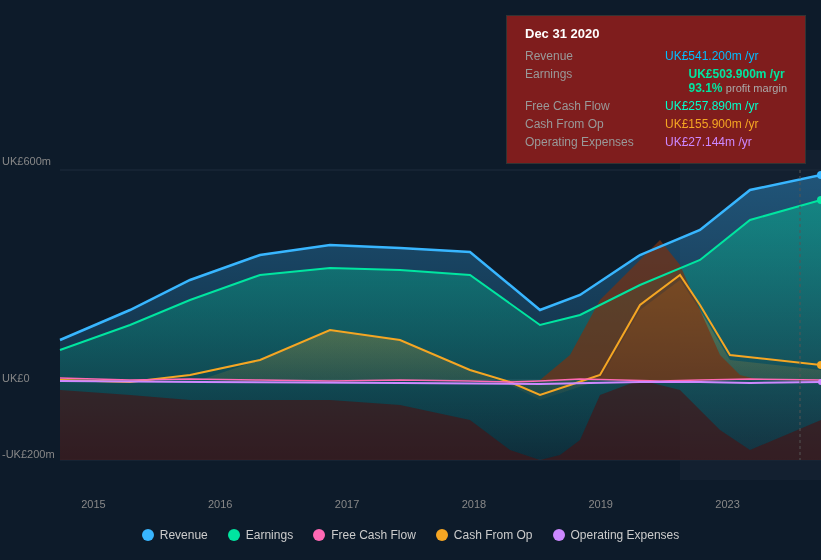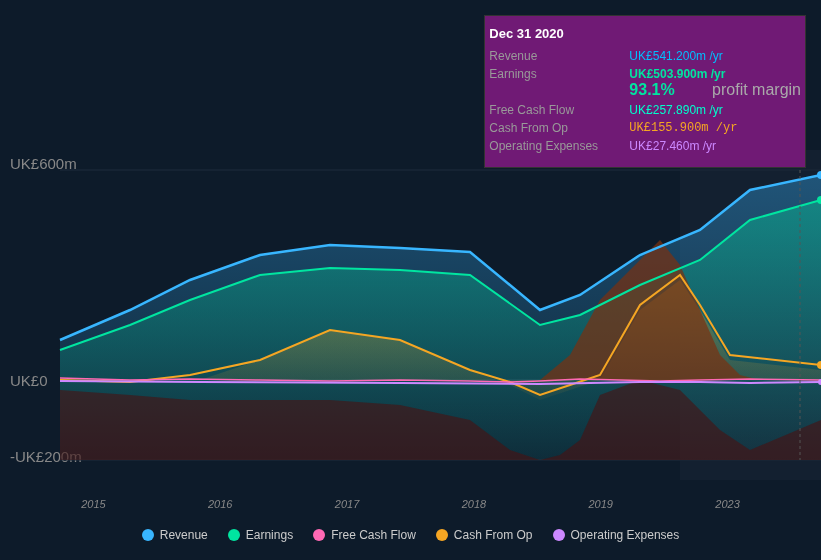--- a/index.html
+++ b/index.html
@@ -11,23 +11,23 @@
       color: #ccc;
       overflow: hidden;
       position: relative;
     }
 
     
     .tooltip {
       position: absolute;
       top: 15px;
       right: 15px;
-      background: #701a75;
+      background: #7f1d1d;
       border: 1px solid #333;
-      padding: 10px 4px;
+      padding: 10px 18px;
       min-width: 300px;
       z-index: 10;
     }
     .tooltip-title {
       color: #fff;
       font-size: 13px;
       font-weight: bold;
       margin-bottom: 8px;
     }
     .tooltip-row {
@@ -35,47 +35,46 @@
       justify-content: space-between;
       align-items: flex-start;
       margin-bottom: 4px;
       font-size: 12px;
     }
     .tooltip-label { color: #999; flex: 0 0 140px; }
     .tooltip-value { color: #fff; text-align: left; flex: 1; }
     .tooltip-value.cyan { color: #00bfff; }
     .tooltip-value.green { color: #00e5a0; font-weight: bold; }
     .tooltip-value.teal { color: #00ffcc; }
-    .tooltip-value.orange { color: #f5a623; font-family: Liberation Mono, monospace; }
+    .tooltip-value.orange { color: #f5a623; }
     .tooltip-value.purple { color: #cc88ff; }
     .tooltip-profit {
-      font-size: 16px;
+      font-size: 12px;
       color: #00e5a0;
       font-weight: bold;
     }
     .tooltip-profit-sub {
-      font-size: 16px;
+      font-size: 11px;
       color: #aaa;
-      margin-left: 34px;
     }
 
     
     .chart-area {
       position: absolute;
       top: 0;
       left: 0;
       width: 821px;
       height: 510px;
     }
 
     
     .y-label {
       position: absolute;
-      left: 10px;
-      font-size: 15px;
+      left: 2px;
+      font-size: 11px;
       color: #888;
     }
 
     
     .legend {
       position: absolute;
       bottom: 10px;
       left: 0;
       right: 0;
       display: flex;
@@ -109,21 +108,20 @@
       left: 0;
       right: 0;
       display: flex;
       justify-content: space-around;
       padding: 0 30px;
     }
     .x-label {
       font-size: 11px;
       color: #888;
       text-align: center;
-      font-style: italic;
     }
   </style>
 </head>
 <body>
 
 <div class="tooltip">
   <div class="tooltip-title">Dec 31 2020</div>
 
   <div class="tooltip-row">
     <span class="tooltip-label">Revenue</span>
@@ -139,21 +137,21 @@
   <div class="tooltip-row">
     <span class="tooltip-label">Free Cash Flow</span>
     <span class="tooltip-value teal">UK£257.890m /yr</span>
   </div>
   <div class="tooltip-row">
     <span class="tooltip-label">Cash From Op</span>
     <span class="tooltip-value orange">UK£155.900m /yr</span>
   </div>
   <div class="tooltip-row">
     <span class="tooltip-label">Operating Expenses</span>
-    <span class="tooltip-value purple">UK£27.460m /yr</span>
+    <span class="tooltip-value purple">UK£27.144m /yr</span>
   </div>
 </div>
 
 <div class="y-label" style="top: 155px;">UK£600m</div>
 <div class="y-label" style="top: 372px;">UK£0</div>
 <div class="y-label" style="top: 448px;">-UK£200m</div>
 
 <svg class="chart-area" viewBox="0 0 821 510" xmlns="http://www.w3.org/2000/svg">
 
   <line x1="60" y1="170" x2="821" y2="170" stroke="#1e2d3d" stroke-width="1"></line>

